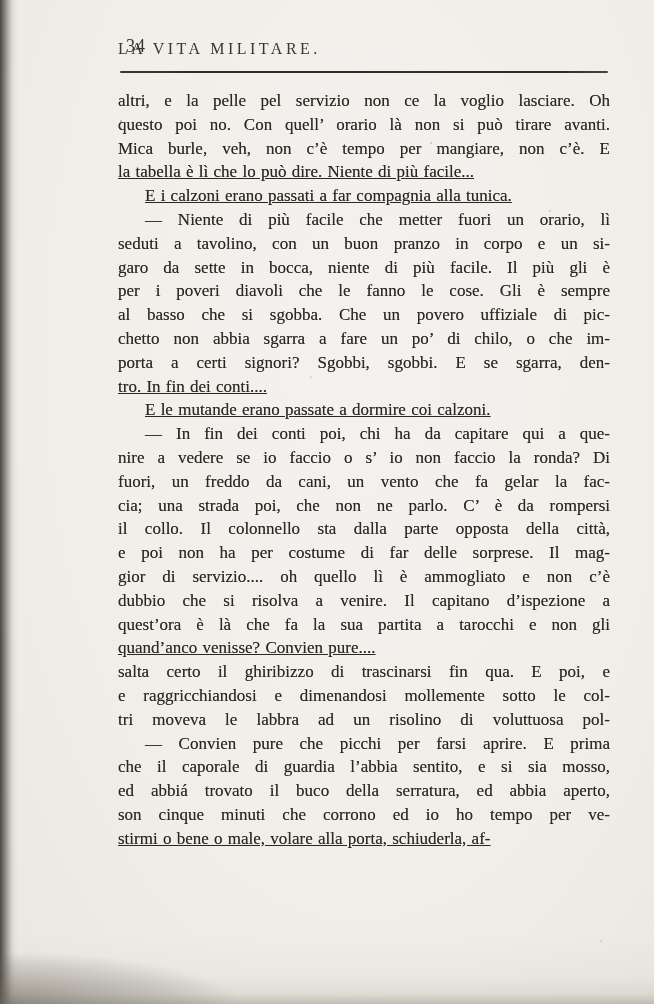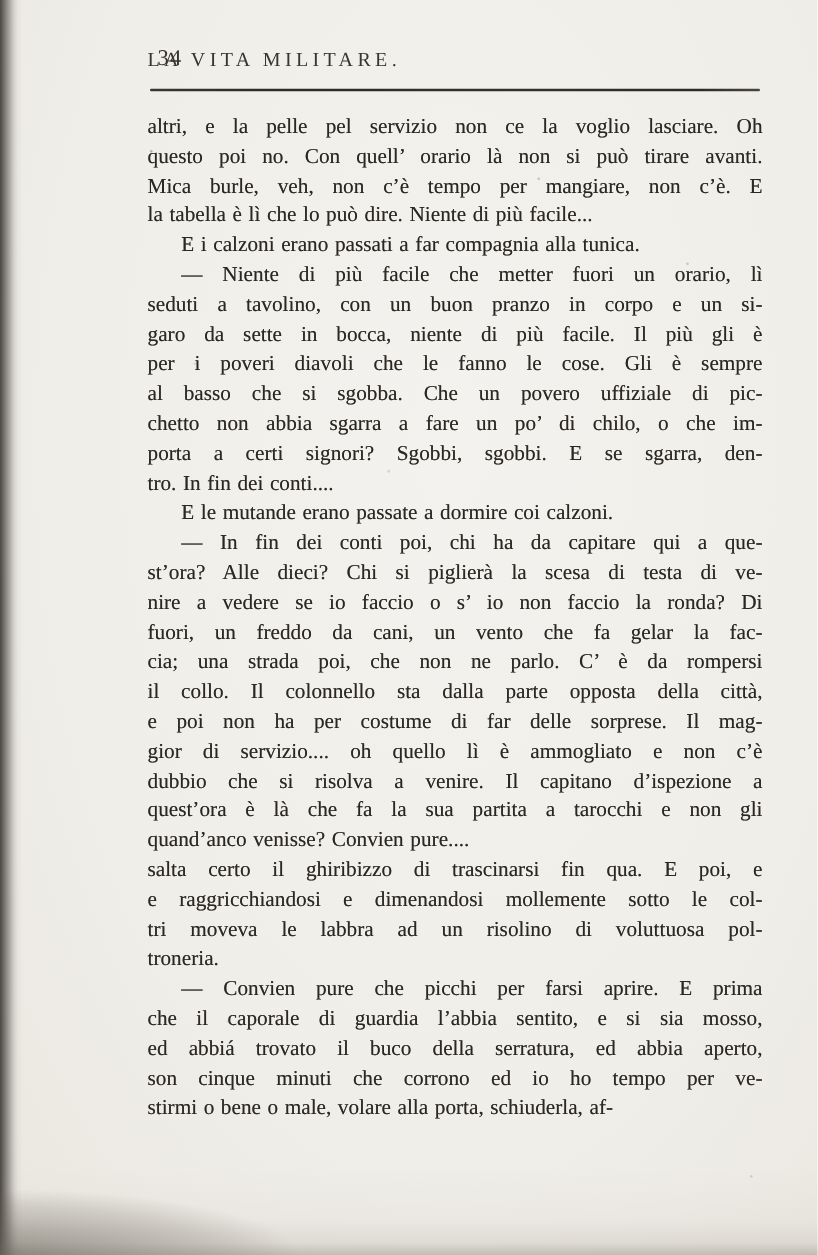--- a/index.html
+++ b/index.html
@@ -105,21 +105,21 @@
     color: #2b2823;
     word-spacing: 1px;
     text-shadow: 0 0 0.5px rgba(43,40,35,0.55);
   }
   .paragraph { margin: 0; }
   .line {
     text-align: justify;
     text-align-last: justify;
     white-space: normal;
   }
-  .line.last { text-align-last: left; }
+  .line.last { text-align-last: left; text-decoration: underline; }
   .line.indent { padding-left: 27px; }
 </style>
 </head>
 <body>
 
 <div class="page">
   <div class="header">
     <span class="page-number">34</span>
     <span class="running-title">LA VITA MILITARE.</span>
   </div>
@@ -143,36 +143,34 @@
         <div class="line">al basso che si sgobba. Che un povero uffiziale di pic-</div>
         <div class="line">chetto non abbia sgarra a fare un po’ di chilo, o che im-</div>
         <div class="line">porta a certi signori? Sgobbi, sgobbi. E se sgarra, den-</div>
         <div class="line last">tro. In fin dei conti....</div>
       </div>
       <div class="paragraph">
         <div class="line last indent">E le mutande erano passate a dormire coi calzoni.</div>
       </div>
       <div class="paragraph">
         <div class="line indent">— In fin dei conti poi, chi ha da capitare qui a que-</div>
-        <div class="line">st’ora? Alle dieci? Chi si piglierà la scesa di testa di ve-</div>
         <div class="line">nire a vedere se io faccio o s’ io non faccio la ronda? Di</div>
         <div class="line">fuori, un freddo da cani, un vento che fa gelar la fac-</div>
         <div class="line">cia; una strada poi, che non ne parlo. C’ è da rompersi</div>
         <div class="line">il collo. Il colonnello sta dalla parte opposta della città,</div>
         <div class="line">e poi non ha per costume di far delle sorprese. Il mag-</div>
         <div class="line">gior di servizio.... oh quello lì è ammogliato e non c’è</div>
         <div class="line">dubbio che si risolva a venire. Il capitano d’ispezione a</div>
         <div class="line">quest’ora è là che fa la sua partita a tarocchi e non gli</div>
         <div class="line last">quand’anco venisse? Convien pure....</div>
         <div class="line">salta certo il ghiribizzo di trascinarsi fin qua. E poi, e</div>
       </div>
       <div class="paragraph">
         <div class="line">e raggricchiandosi e dimenandosi mollemente sotto le col-</div>
         <div class="line">tri moveva le labbra ad un risolino di voluttuosa pol-</div>
-        <div class="line last">troneria.</div>
       </div>
       <div class="paragraph">
         <div class="line indent">— Convien pure che picchi per farsi aprire. E prima</div>
         <div class="line">che il caporale di guardia l’abbia sentito, e si sia mosso,</div>
         <div class="line">ed abbiá trovato il buco della serratura, ed abbia aperto,</div>
         <div class="line">son cinque minuti che corrono ed io ho tempo per ve-</div>
         <div class="line last">stirmi o bene o male, volare alla porta, schiuderla, af-</div>
       </div>
     </div>
 

